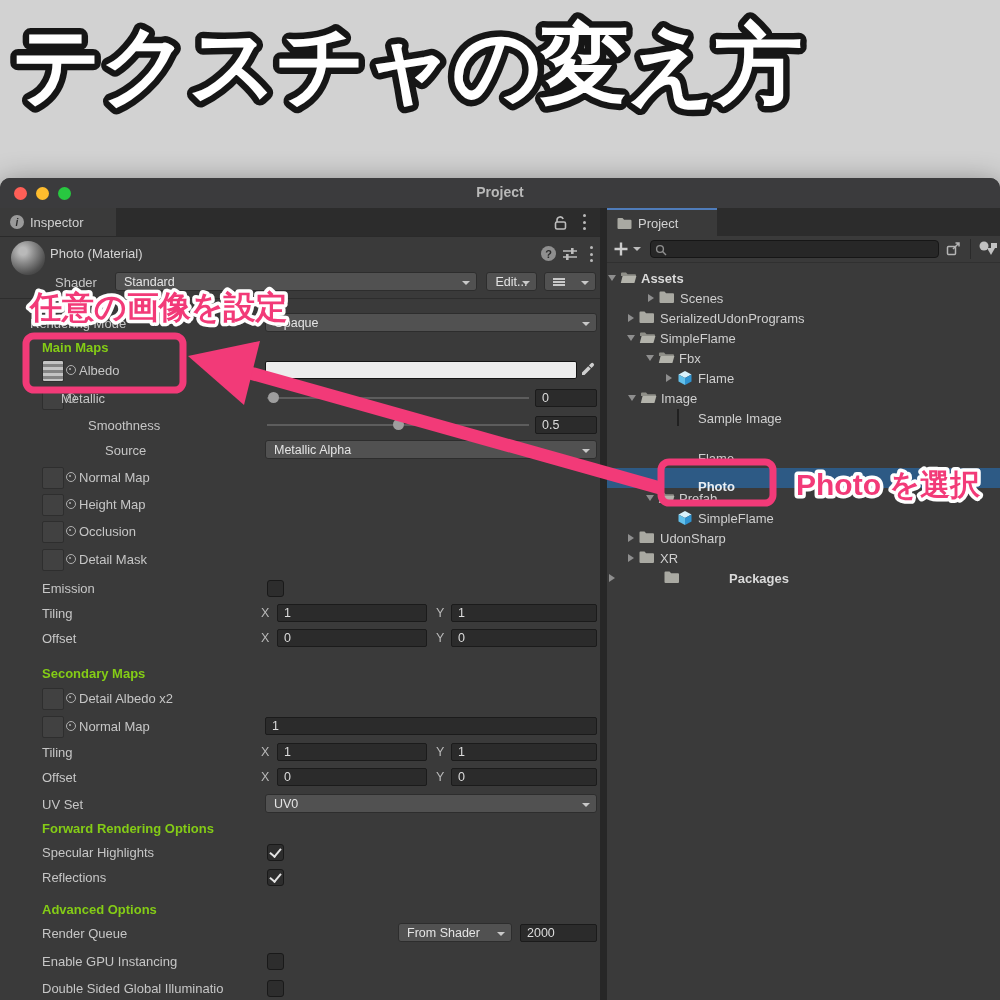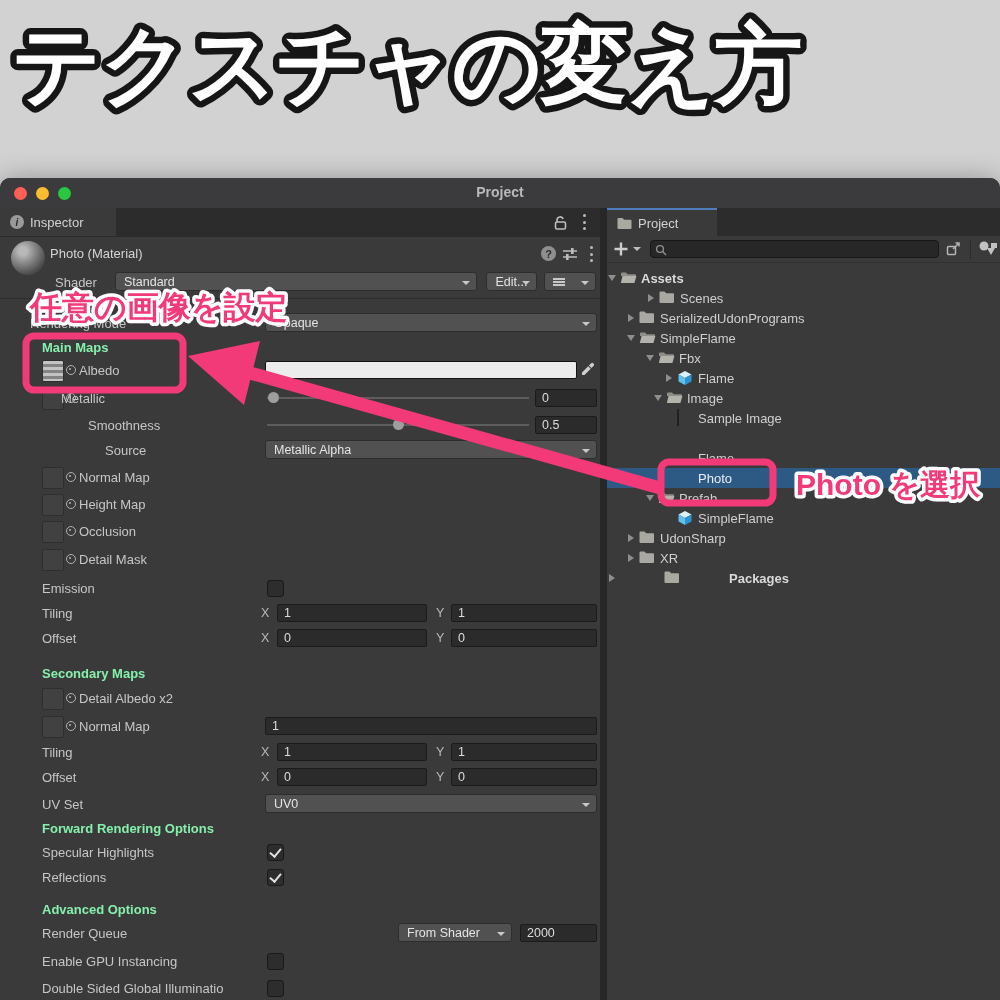--- a/index.html
+++ b/index.html
@@ -11,21 +11,21 @@
   .win-title{position:absolute;left:0;right:0;top:6px;text-align:center;font-size:14px;font-weight:bold;color:#b9b9b9;}
   .divider{position:absolute;left:600px;top:30px;width:7px;bottom:0;background:#272727;}
   .panel{position:absolute;top:30px;bottom:0;background:#3a3a3a;overflow:hidden;}
   .tabbar{position:absolute;left:0;top:0;right:0;height:28px;background:#2c2c2c;border-bottom:1px solid #2a2a2a;}
   .tab{position:absolute;top:0;height:28px;background:#3a3a3a;display:flex;align-items:center;gap:6px;padding:0 10px;font-size:13px;color:#d2d2d2;}
   .kebab{position:absolute;width:4px;height:16px;display:flex;flex-direction:column;justify-content:space-between;align-items:center;}
   .kebab i{width:3px;height:3px;border-radius:50%;background:#b9b9b9;}
   
   .irow{position:absolute;left:0;width:600px;height:20px;}
   .lbl{position:absolute;top:3px;font-size:13px;color:#c6c6c6;white-space:nowrap;}
-  .hdr{font-weight:bold;color:#86efac;}
+  .hdr{font-weight:bold;color:#84cc16;}
   .thumb{position:absolute;left:42px;top:0;width:20px;height:20px;background:#414141;border:1px solid #2e2e2e;border-radius:2px;}
   .thumb.striped{background:repeating-linear-gradient(#c3c3c3 0 3px,#838383 3px 6px);}
   .pick{position:absolute;left:66px;top:5px;width:8px;height:8px;border:1px solid #b0b0b0;border-radius:50%;}
   .pick::after{content:"";position:absolute;left:2px;top:2px;width:2px;height:2px;border-radius:50%;background:#b0b0b0;}
   .dd{position:absolute;top:0;height:19px;background:#515151;border:1px solid #2d2d2d;border-radius:3px;box-sizing:border-box;display:flex;align-items:center;padding:0 8px;font-size:12.5px;color:#e4e4e4;}
   .dd::after{content:"";position:absolute;right:6px;top:8px;border:4px solid transparent;border-top-color:#c9c9c9;}
   .fld{position:absolute;top:1px;height:18px;background:#2b2b2b;border:1px solid #1b1b1b;border-radius:2px;box-sizing:border-box;display:flex;align-items:center;padding:0 6px;font-size:12.5px;color:#dcdcdc;}
   .cb{position:absolute;left:267px;top:2px;width:15px;height:15px;background:#2d2d2d;border:1px solid #191919;border-radius:3px;}
   .cb.on::after{content:"";position:absolute;left:4px;top:1px;width:5px;height:9px;border-right:2px solid #e2e2e2;border-bottom:2px solid #e2e2e2;transform:rotate(40deg);}
   .slider{position:absolute;left:267px;top:0;width:262px;height:20px;}
@@ -366,39 +366,39 @@
       </div>
       <div class="prow" style="top:160px;padding-left:59px;">
         <span class="tri"></span>
         <span class="ticon"><svg width="16" height="16">
               <polygon points="8,1 14.5,4.5 8,8 1.5,4.5" fill="#d8f1fb"></polygon>
               <polygon points="1.5,4.5 8,8 8,15 1.5,11.5" fill="#62c0ea"></polygon>
               <polygon points="14.5,4.5 8,8 8,15 14.5,11.5" fill="#2f93d0"></polygon>
             </svg></span>
         <span class="plabel">Flame</span>
       </div>
-      <div class="prow" style="top:180px;padding-left:48px;text-align:right;">
+      <div class="prow" style="top:180px;padding-left:22px;text-align:right;">
         <span class="tri open"></span>
         <span class="ticon"><svg width="17" height="15">
               <path d="M1 3.5 a1 1 0 0 1 1-1 h4 l1.6 1.8 h7.4 a1 1 0 0 1 1 1 V6 H1 z" fill="#8f8f88"></path>
               <path d="M2.6 6 H16.4 L14.4 13 H0.8 z" fill="#b3b3ab"></path>
             </svg></span>
         <span class="plabel">Image</span>
       </div>
       <div class="prow" style="top:200px;padding-left:59px;">
         <span class="tri none"></span>
         <span class="ticon"><span class="teximg"></span></span>
         <span class="plabel">Sample Image</span>
       </div>
       <div class="prow" style="top:240px;padding-left:59px;">
         <span class="tri none"></span>
         <span class="ticon"><span class="sphere"></span></span>
         <span class="plabel">Flame</span>
       </div>
-      <div class="prow" style="top:260px;padding-left:59px;color:#e8eef4;">
+      <div class="prow" style="top:268px;padding-left:59px;color:#e8eef4;font-weight:bold;">
         <span class="tri none"></span>
         <span class="ticon"><span class="sphere"></span></span>
         <span class="plabel">Photo</span>
       </div>
       <div class="prow" style="top:280px;padding-left:40px;">
         <span class="tri open"></span>
         <span class="ticon"><svg width="17" height="15">
               <path d="M1 3.5 a1 1 0 0 1 1-1 h4 l1.6 1.8 h7.4 a1 1 0 0 1 1 1 V6 H1 z" fill="#8f8f88"></path>
               <path d="M2.6 6 H16.4 L14.4 13 H0.8 z" fill="#b3b3ab"></path>
             </svg></span>

